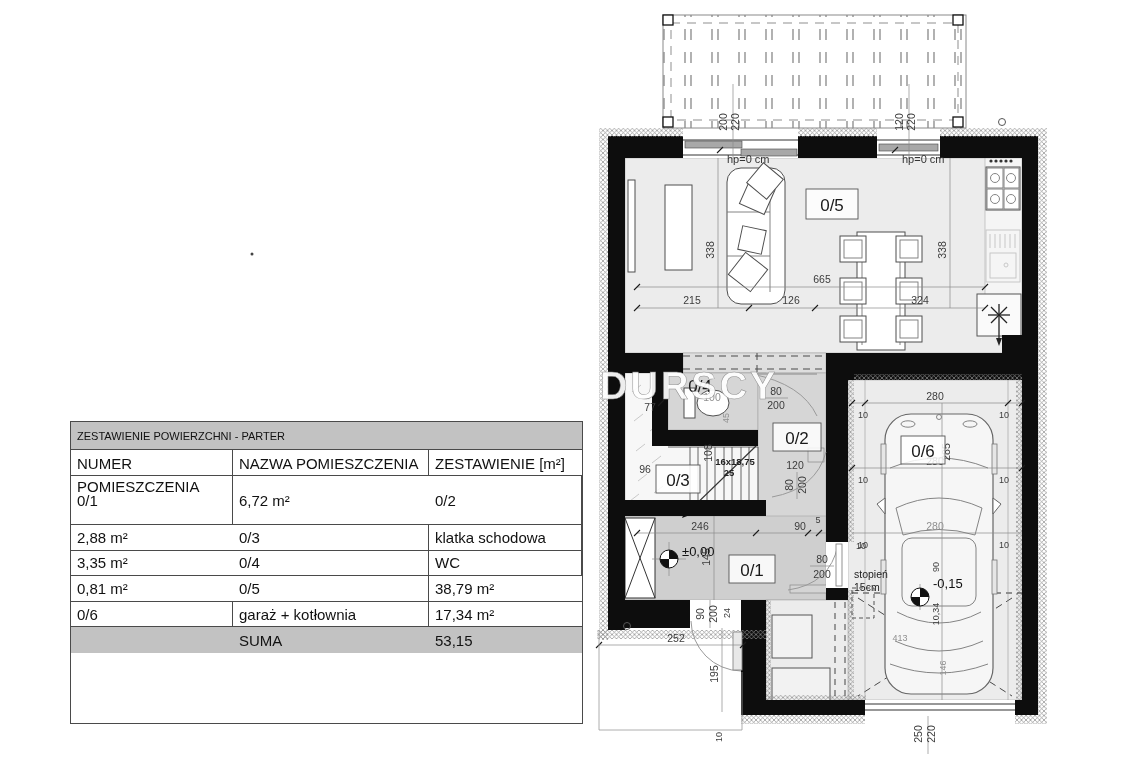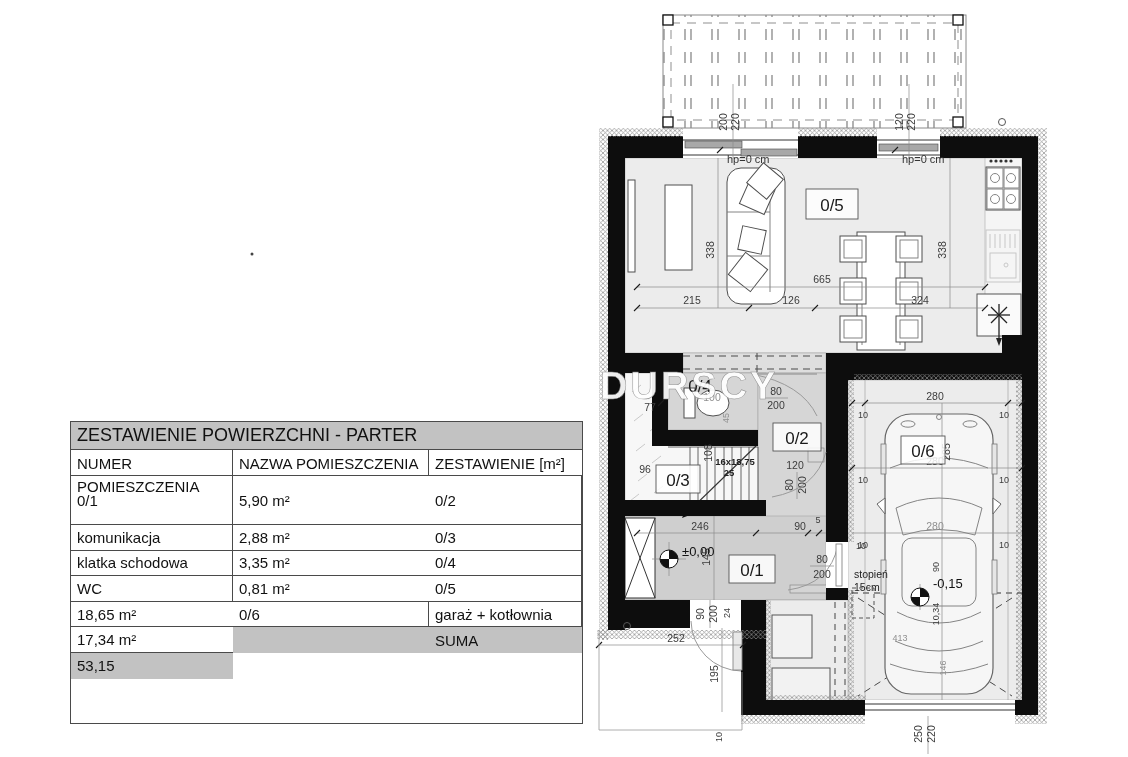--- a/index.html
+++ b/index.html
@@ -28,21 +28,21 @@
   .doorarc{stroke:#9a9a9a;stroke-width:1;fill:none;}
   .dash{stroke:#4a4a4a;stroke-width:1;fill:none;stroke-dasharray:7 5;}
   .roombox{fill:#fff;fill-opacity:.85;stroke:#555;stroke-width:.9;}
 
   
   .area-table{position:absolute;left:70px;top:421px;width:511px;
     display:grid;grid-template-columns:162px 196px 153px;
     grid-template-rows:28px 26px 49px repeat(6,25.6px) 44px;
     border:1px solid #4a4a4a;background:#fff;font-size:15px;}
   .area-table>div{border-bottom:1px solid #4a4a4a;padding:2px 6px;display:flex;align-items:center;}
-  .t-title,.t-sub{grid-column:1/4;background:var(--header_bg);font-size:18px;}
+  .t-title,.t-sub{grid-column:1/4;background:var(--header_bg);font-size:11px;}
   .t-head{align-items:flex-start!important;line-height:1.5;padding-top:3px!important;}
   .bR{border-right:1px solid #4a4a4a;}
   .t-suma{background:var(--header_bg);border-bottom:none!important;}
 </style>
 </head>
 <body>
 
 <div class="stage">
 
 <svg width="1128" height="757" viewBox="0 0 1128 757">
@@ -463,36 +463,35 @@
 </svg>
 
 <div class="area-table">
   <div class="t-title">ZESTAWIENIE POWIERZCHNI - PARTER</div>
 
   <div class="t-head bR">NUMER POMIESZCZENIA</div>
   <div class="t-head bR">NAZWA POMIESZCZENIA</div>
   <div class="t-head">ZESTAWIENIE [m²]</div>
 
   <div class="bR">0/1</div>
-  <div>5,90 m²</div>
+  <div>6,72 m²</div>
 
   <div class="bR">0/2</div>
-  <div class="bR">komunikacja</div>
   <div>2,88 m²</div>
 
   <div class="bR">0/3</div>
   <div class="bR">klatka schodowa</div>
   <div>3,35 m²</div>
 
   <div class="bR">0/4</div>
   <div class="bR">WC</div>
   <div>0,81 m²</div>
 
   <div class="bR">0/5</div>
-  <div>18,65 m²</div>
+  <div>38,79 m²</div>
 
   <div class="bR">0/6</div>
   <div class="bR">garaż + kotłownia</div>
   <div>17,34 m²</div>
 
   <div class="t-suma"></div>
   <div class="t-suma">SUMA</div>
   <div class="t-suma">53,15</div>
 </div>
 

